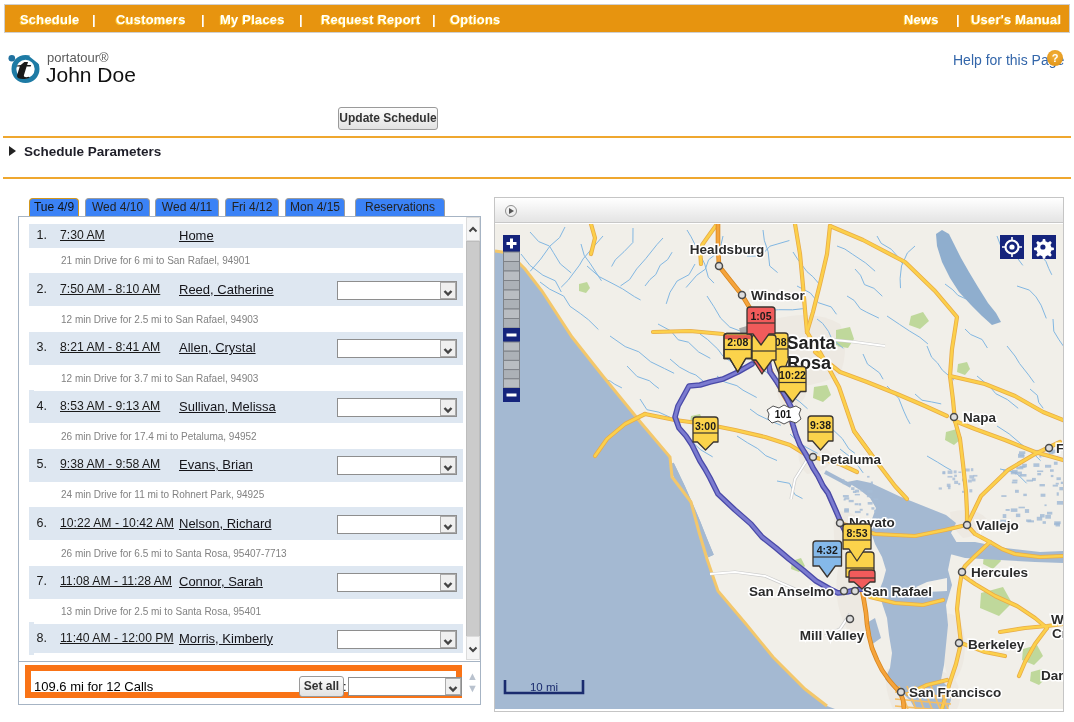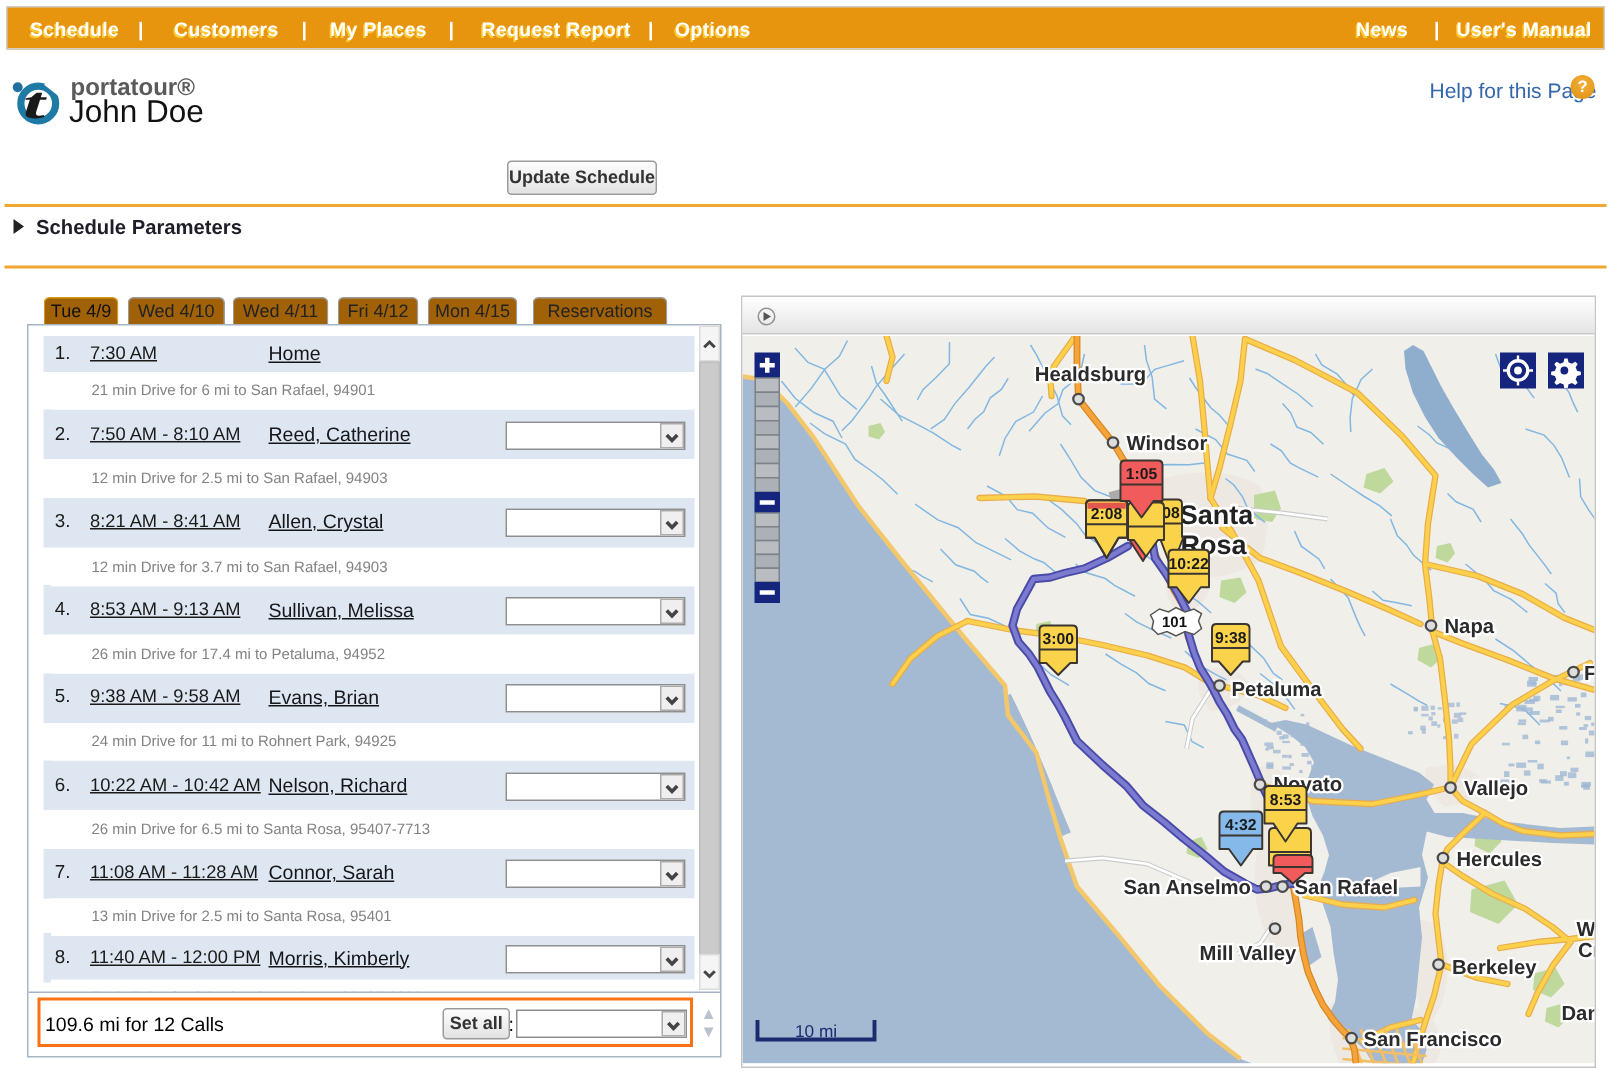--- a/index.html
+++ b/index.html
@@ -3,49 +3,49 @@
 <style>
 * { margin:0; padding:0; box-sizing:border-box; }
 html,body { width:1074px; height:722px; background:#FFF; font-family:"Liberation Sans", sans-serif; overflow:hidden; }
 #page { position:relative; width:1074px; height:722px; }
 
 #topbar { position:absolute; left:4px; top:4px; width:1066px; height:29px; background:#E7940F; border:1px solid #CFCFCF; }
 .mi { position:absolute; top:7px; font-size:13px; font-weight:bold; color:#FFF; letter-spacing:.2px; text-shadow:-1px 1px 0 #FFCB35; white-space:nowrap; }
 .msep { position:absolute; top:7px; font-size:13px; font-weight:bold; color:#FFF; }
 
 #plogo { position:absolute; left:8px; top:52px; }
-#ptxt { position:absolute; left:47px; top:50px; font-size:16px; font-weight:bold; color:#5A5A5A; }
+#ptxt { position:absolute; left:47px; top:50px; font-size:13px; font-weight:normal; color:#5A5A5A; }
 #jdoe { position:absolute; left:46px; top:63px; font-size:21px; color:#111; }
 #helplink { position:absolute; left:953px; top:52px; font-size:14px; color:#3366AA; }
 #helpq { position:absolute; left:1047px; top:50px; width:16px; height:16px; border-radius:50%; background:radial-gradient(circle at 50% 35%, #F3B13C, #DE8F10); color:#FFF; font-size:11px; font-weight:bold; text-align:center; line-height:16px; }
 .btn { position:absolute; border:1px solid #9A9A9A; border-radius:3px; background:linear-gradient(#FDFDFD,#E2E2E2); font-size:12px; font-weight:bold; color:#333; text-align:center; }
 #updbtn { left:338px; top:107px; width:100px; height:23px; line-height:21px; white-space:nowrap; }
 .ohr { position:absolute; left:3px; width:1068px; height:2px; background:#EFA72F; }
 #sparam { position:absolute; left:24px; top:144px; font-size:13.5px; font-weight:bold; color:#1E1E28; }
 #sparamtri { position:absolute; left:9px; top:146px; width:0; height:0; border-left:7px solid #222; border-top:5px solid transparent; border-bottom:5px solid transparent; }
 
-.tab { position:absolute; top:198px; height:18px; background:#a16207; border:1px solid #9C9C9C; border-bottom:none; border-radius:4px 4px 0 0; font-size:12px; color:#222; text-align:center; line-height:17px; }
+.tab { position:absolute; top:198px; height:18px; background:#3b82f6; border:1px solid #9C9C9C; border-bottom:none; border-radius:4px 4px 0 0; font-size:12px; color:#222; text-align:center; line-height:17px; }
 .tabact { border:1px solid #D2971C; border-bottom:none; height:18px; color:#111; }
 
 #lpanel { position:absolute; left:18px; top:216px; width:463px; height:489px; border:1px solid #A6B4C4; background:#FFF; }
 .brow { position:absolute; left:28px; width:434px; background:#DEE7F1; font-size:12.5px; color:#1A1A1A; }
 .rnum { position:absolute; right:416px; top:4px; }
 .brow .rnum { top:50%; margin-top:-8px; }
 .rtime { position:absolute; left:31px; top:50%; margin-top:-8px; white-space:nowrap; font-size:12.2px;text-decoration:underline; }
 .rname { position:absolute; left:150px; top:50%; margin-top:-8px; text-decoration:underline; color:#15151A; white-space:nowrap; font-size:13px; }
 .drow { position:absolute; left:33px; width:429px; padding-left:27px; background:#FFF; font-size:10px; color:#828282; line-height:25px; white-space:nowrap; }
 .sel { position:absolute; background:#FFF; border:1px solid #8E8E8E; }
 .selbtn { position:absolute; right:0; top:0; bottom:0; width:16px; background:#EFEFEF; border:1px solid #ABABAB; text-align:center; padding-top:2px; }
 
 #sbar { position:absolute; left:447px; top:0px; width:14px; height:443px; background:#F0F0F0; }
 .sbtn { position:absolute; left:0; width:14px; height:24px; background:#F5F5F5; border:1px solid #DCDCDC; color:#444; padding-top:5px; }
 #sthumb { position:absolute; left:0px; top:24px; width:14px; height:396px; background:#CBCBCB; border:1px solid #BDBDBD; }
 #listclip { position:absolute; left:0; top:0; width:461px; height:444px; overflow:hidden; }
 #listsep { position:absolute; left:0; top:444px; width:461px; height:1px; background:#A6B4C4; }
-#footbox { position:absolute; left:6px; top:448px; width:437px; height:33px; border:2px solid #f97316; background:#FFF; }
+#footbox { position:absolute; left:6px; top:448px; width:437px; height:33px; border:6px solid #f97316; background:#FFF; }
 #foottxt { position:absolute; left:3px; top:8px; font-size:13px; color:#000; }
 #setall { left:268px; top:5px; width:45px; height:21px; line-height:19px; }
 .fchev { position:absolute; left:448px; font-size:11px; color:#B9C2CE; font-weight:bold; }
 
 #mpanel { position:absolute; left:494px; top:197px; width:570px; height:515px; border:1px solid #C5C5C5; background:#FFF; }
 #mhead { position:absolute; left:0; top:0; width:568px; height:25px; background:linear-gradient(#FFFFFF,#E4E4E4); border-bottom:1px solid #C8C8C8; }
 #mtitle { position:absolute; left:29px; top:5px; font-size:13px; font-weight:bold; color:#222;margin-top:28px; }
 #micon { position:absolute; left:10px; top:7px; width:12px; height:12px; border:1.5px solid #909090; border-radius:50%; }
 #micon div { position:absolute; left:3px; top:2px; width:0; height:0; border-left:5px solid #555; border-top:3.5px solid transparent; border-bottom:3.5px solid transparent; }
 #mapc { position:absolute; left:0; top:26px; width:568px; height:485px; overflow:hidden; }

